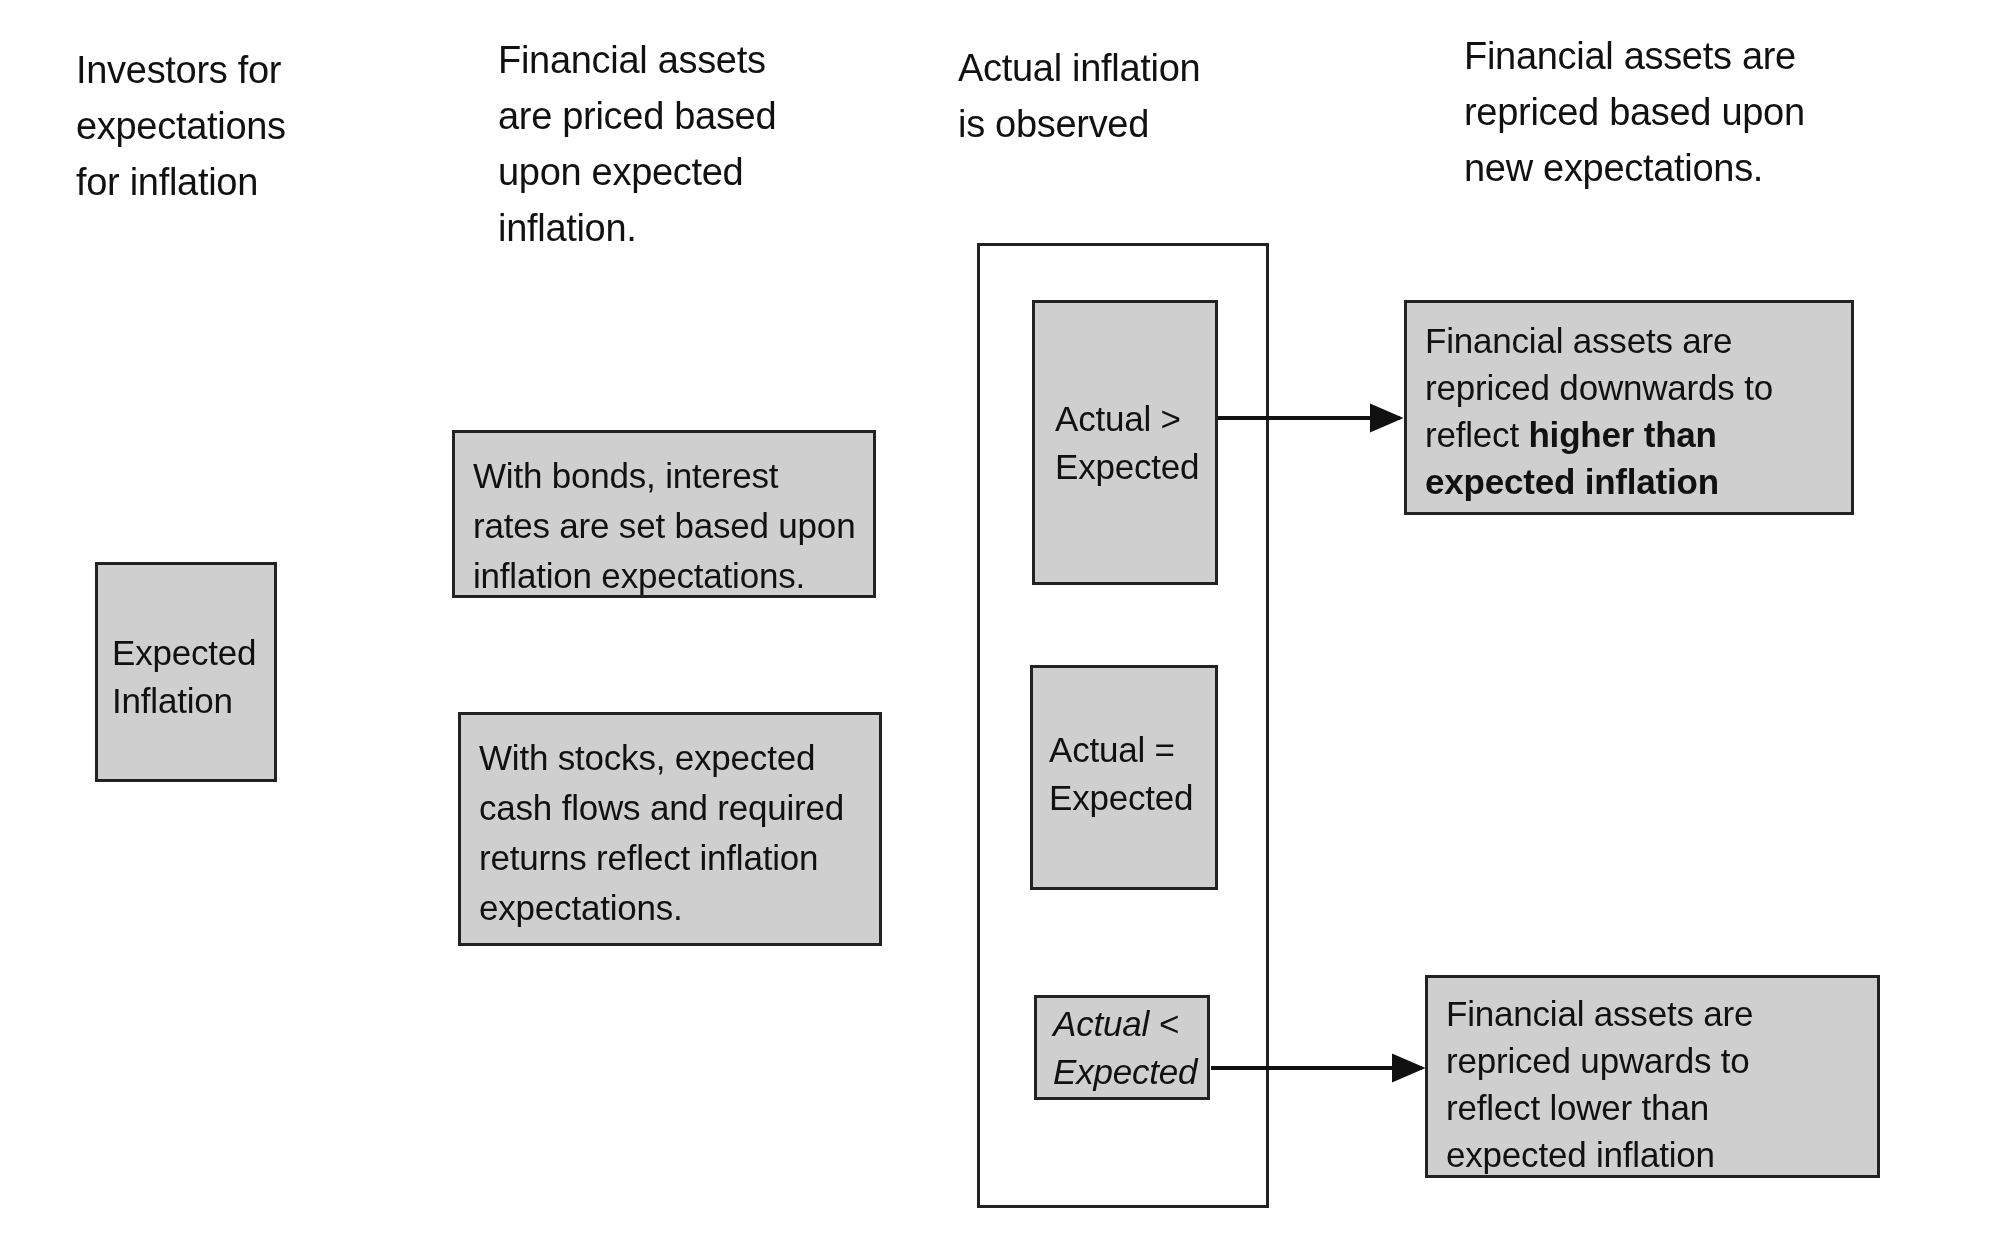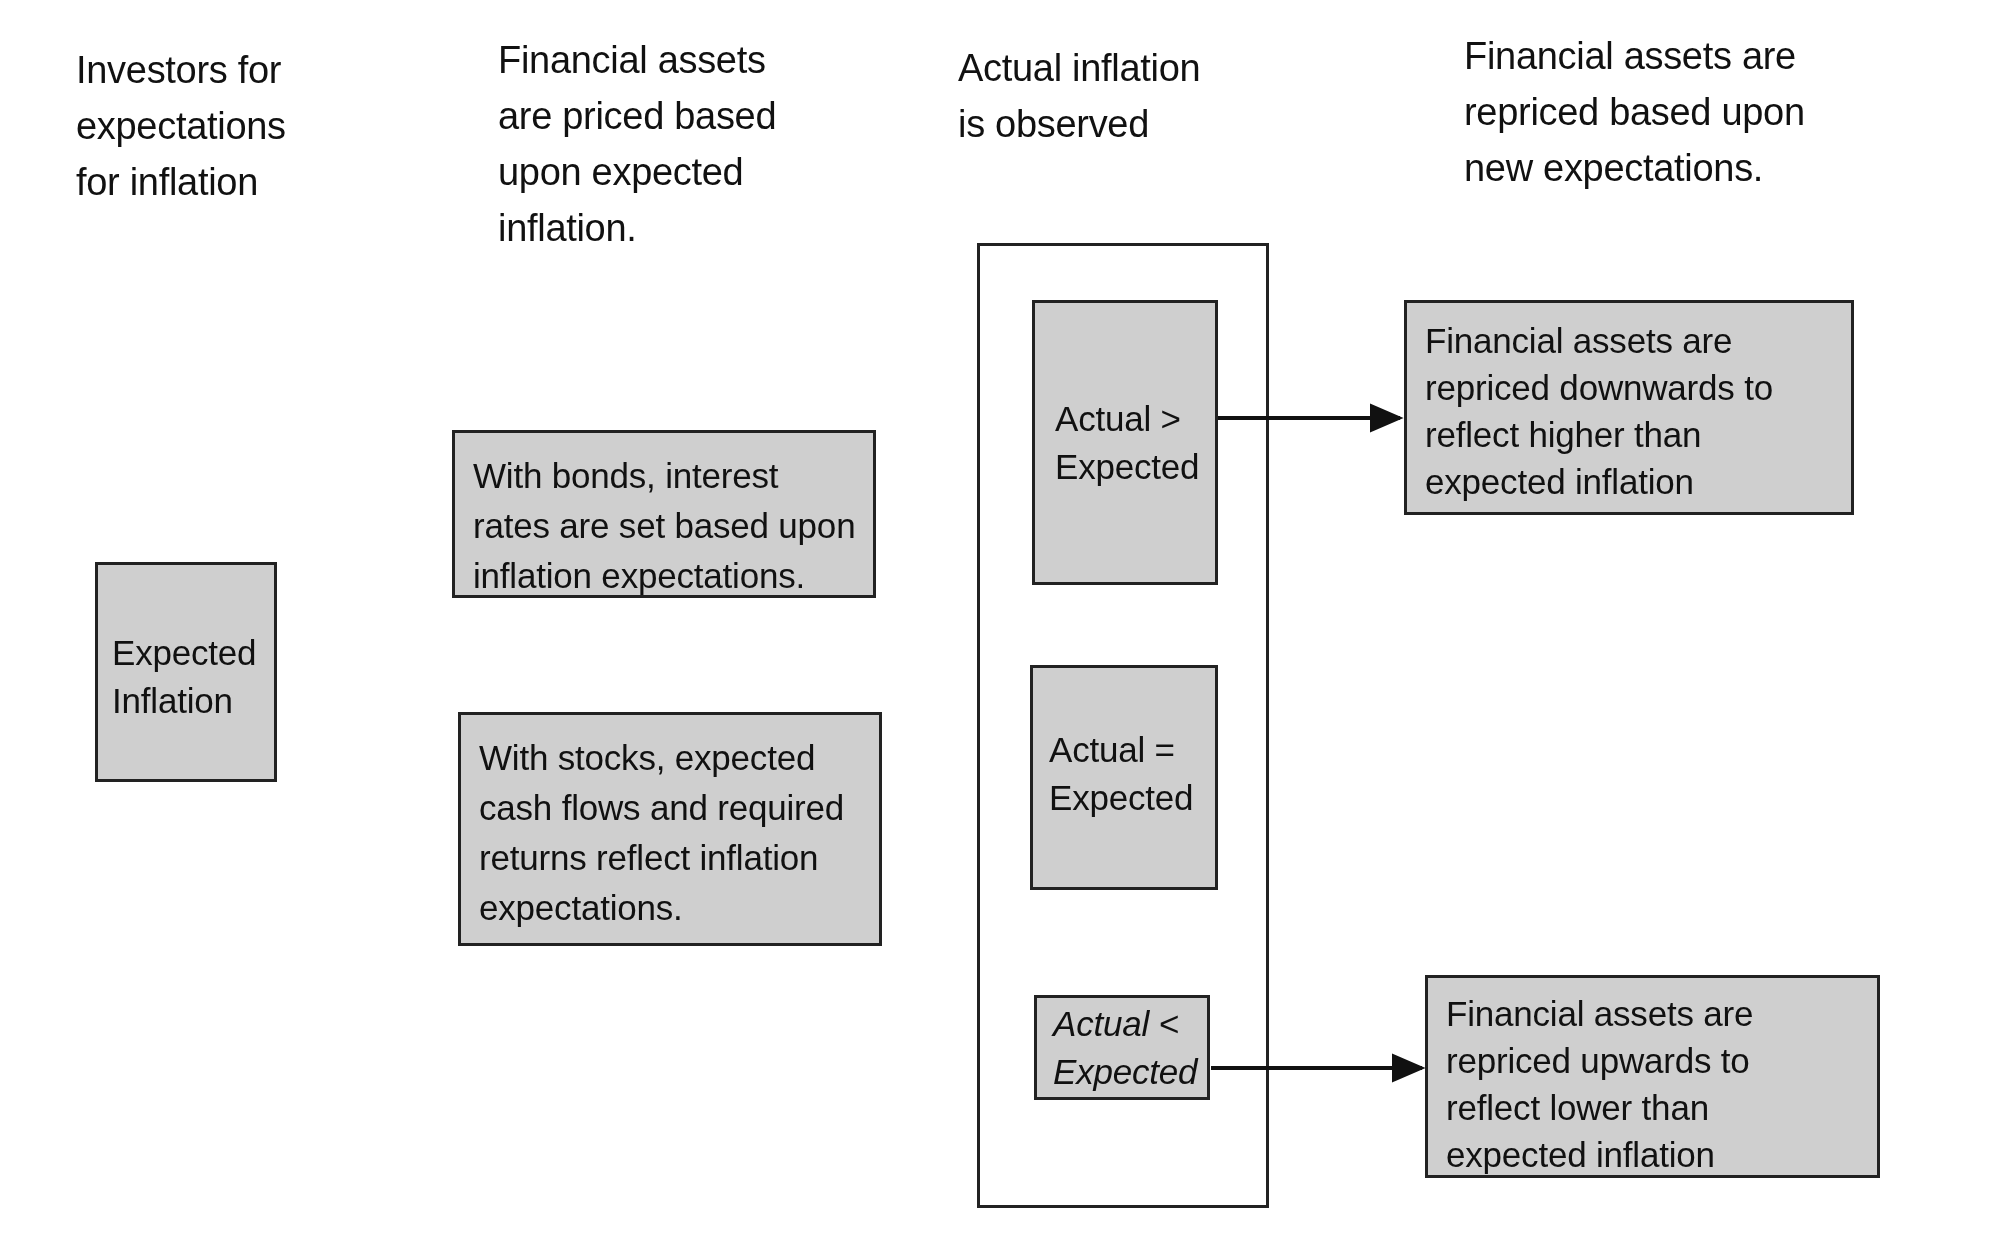--- a/index.html
+++ b/index.html
@@ -135,21 +135,21 @@
     line-height: 47px;
   }
   #box-repriced-up {
     left: 1425px;
     top: 975px;
     width: 455px;
     height: 203px;
     padding: 12px 0 0 18px;
     line-height: 47px;
   }
-  .strong { font-weight: 400; margin-top: 24px; }
+  .strong { font-weight: 700; margin-top: 24px; }
 
   
   #arrow-layer {
     position: absolute;
     left: 0;
     top: 0;
     width: 2016px;
     height: 1234px;
     pointer-events: none;
   }

